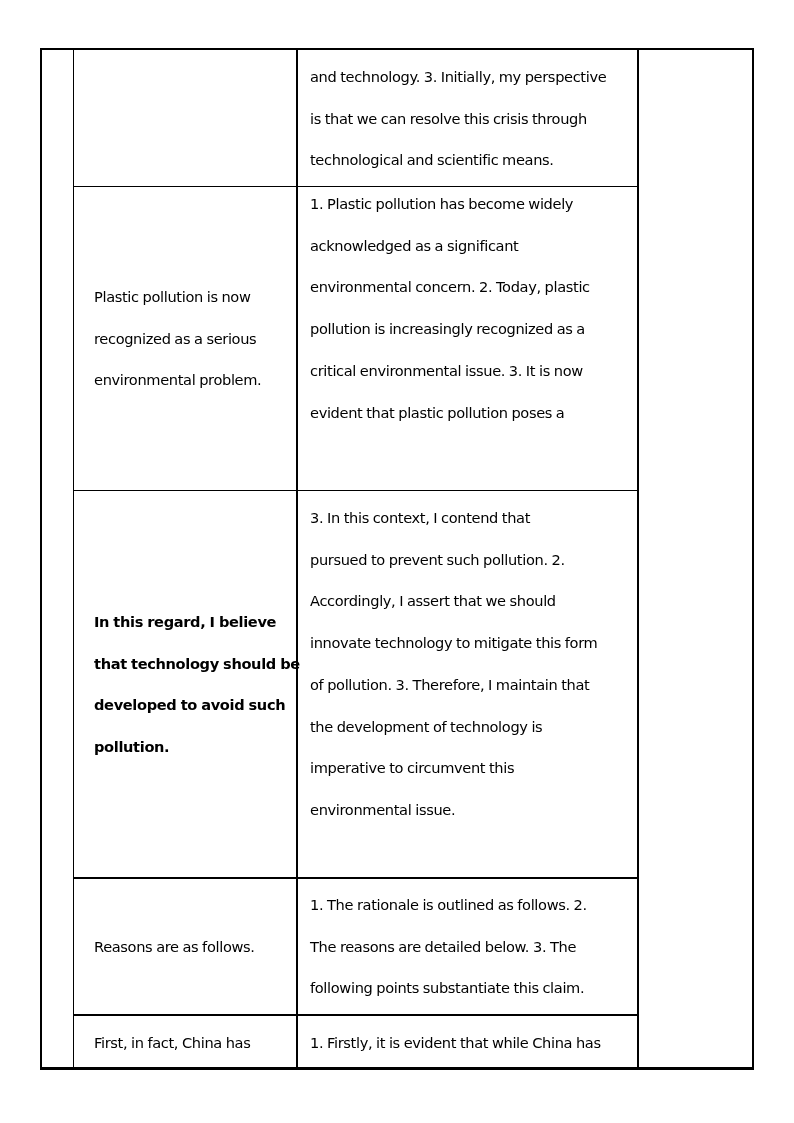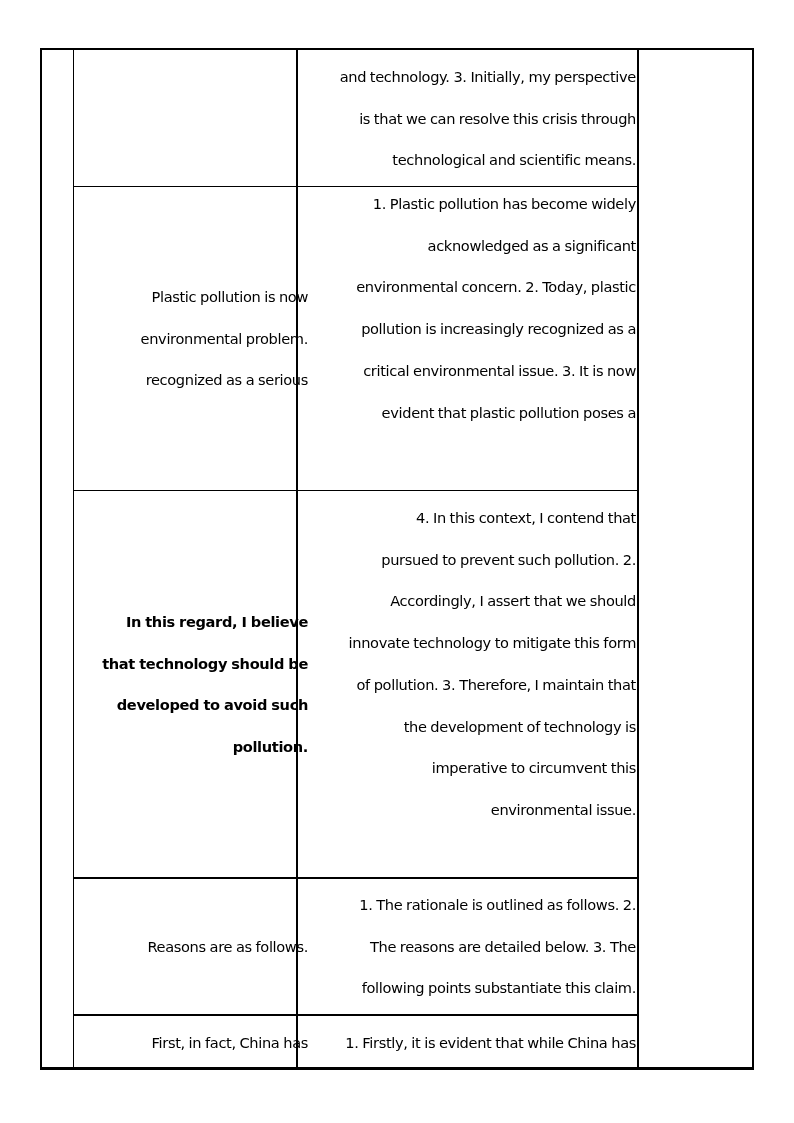--- a/index.html
+++ b/index.html
@@ -46,21 +46,21 @@
     .hline.thick { height: 2px; }
     .cell {
       position: absolute;
       box-sizing: border-box;
       font-size: 14.6px;
       line-height: 41.7px;
       letter-spacing: -0.35px;
       word-spacing: -0.5px;
       white-space: nowrap;
     }
-    .cell .ln { display: block; text-align: right; }
+    .cell .ln { display: block; }
     .left-cell { left: 81px; width: 214px; margin-left: 13px; }
     .right-cell { left: 310px; width: 326px; }
   </style>
 </head>
 <body>
 
 <div class="page">
 
   <div class="frame"></div>
   <div class="vline thin" style="left:73px;"></div>
@@ -76,40 +76,40 @@
   <div class="hline thick" style="left:40px; top:1068px; width:714px;"></div>
 
   <div class="cell right-cell" style="top:56px;">
     <span class="ln">and technology. 3. Initially, my perspective</span>
     <span class="ln">is that we can resolve this crisis through</span>
     <span class="ln">technological and scientific means.</span>
   </div>
 
   <div class="cell left-cell" style="top:276px;">
     <span class="ln">Plastic pollution is now</span>
+    <span class="ln">recognized as a serious</span>
     <span class="ln">environmental problem.</span>
-    <span class="ln">recognized as a serious</span>
   </div>
   <div class="cell right-cell" style="top:183px;">
     <span class="ln">1. Plastic pollution has become widely</span>
     <span class="ln">acknowledged as a significant</span>
     <span class="ln">environmental concern. 2. Today, plastic</span>
     <span class="ln">pollution is increasingly recognized as a</span>
     <span class="ln">critical environmental issue. 3. It is now</span>
     <span class="ln">evident that plastic pollution poses a</span>
   </div>
 
   <div class="cell left-cell" style="top:601px;font-weight:bold;">
     <span class="ln">In this regard, I believe</span>
     <span class="ln">that technology should be</span>
     <span class="ln">developed to avoid such</span>
     <span class="ln">pollution.</span>
   </div>
   <div class="cell right-cell" style="top:497px;">
-    <span class="ln">4. In this context, I contend that</span>
+    <span class="ln">3. In this context, I contend that</span>
     <span class="ln">pursued to prevent such pollution. 2.</span>
     <span class="ln">Accordingly, I assert that we should</span>
     <span class="ln">innovate technology to mitigate this form</span>
     <span class="ln">of pollution. 3. Therefore, I maintain that</span>
     <span class="ln">the development of technology is</span>
     <span class="ln">imperative to circumvent this</span>
     <span class="ln">environmental issue.</span>
   </div>
 
   <div class="cell left-cell" style="top:926px;">

